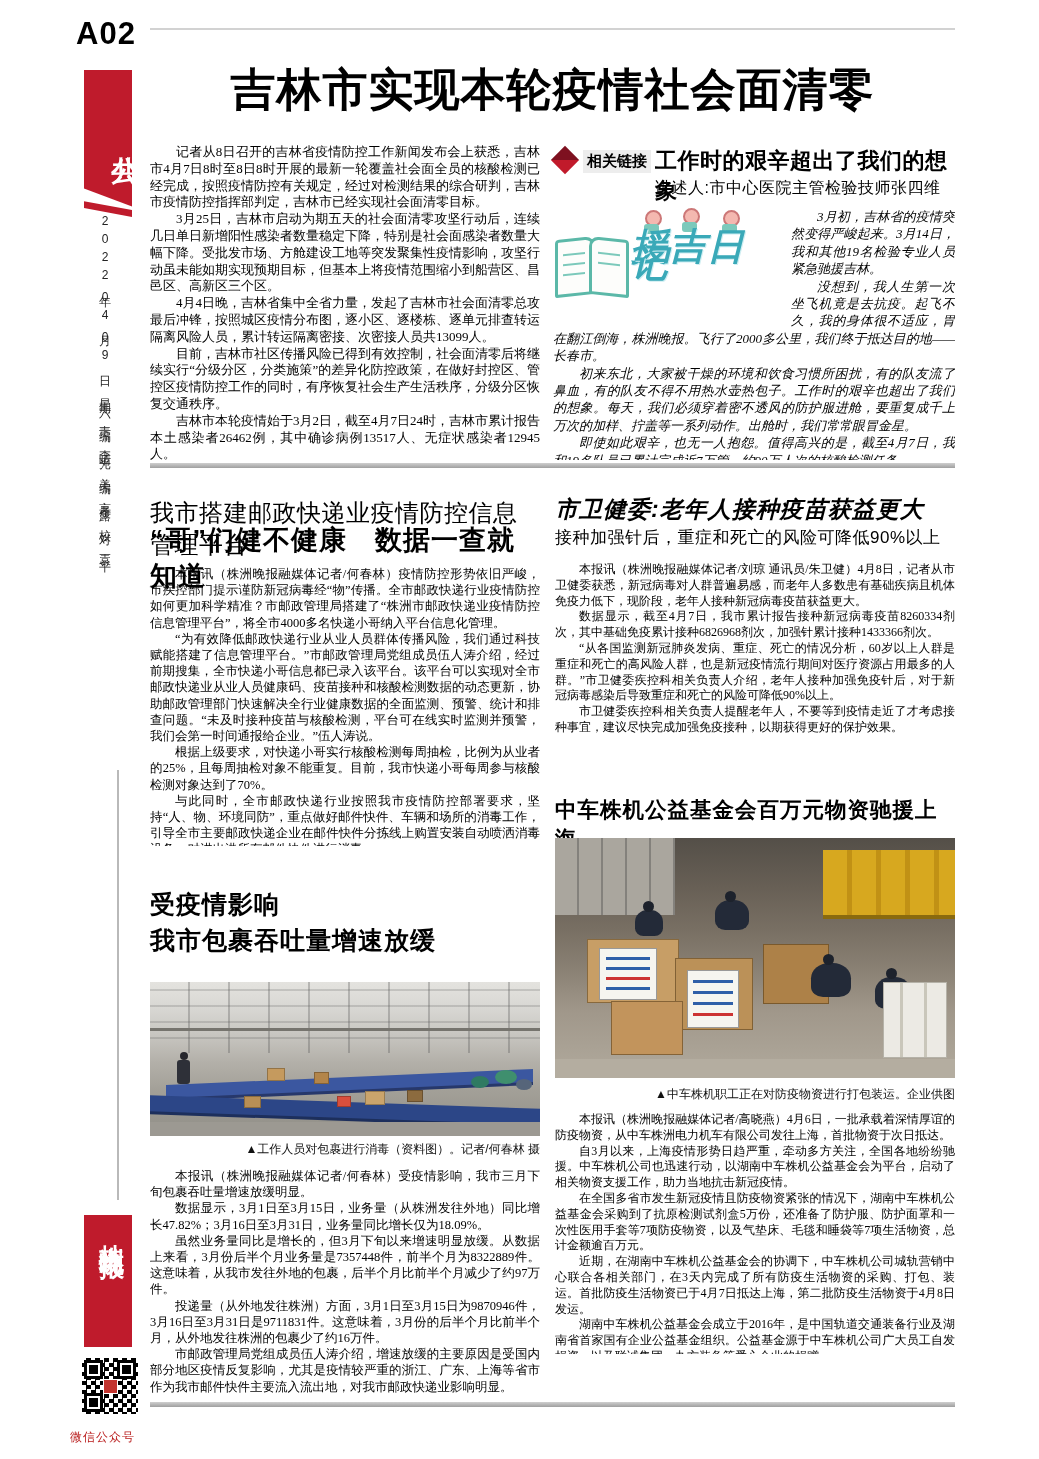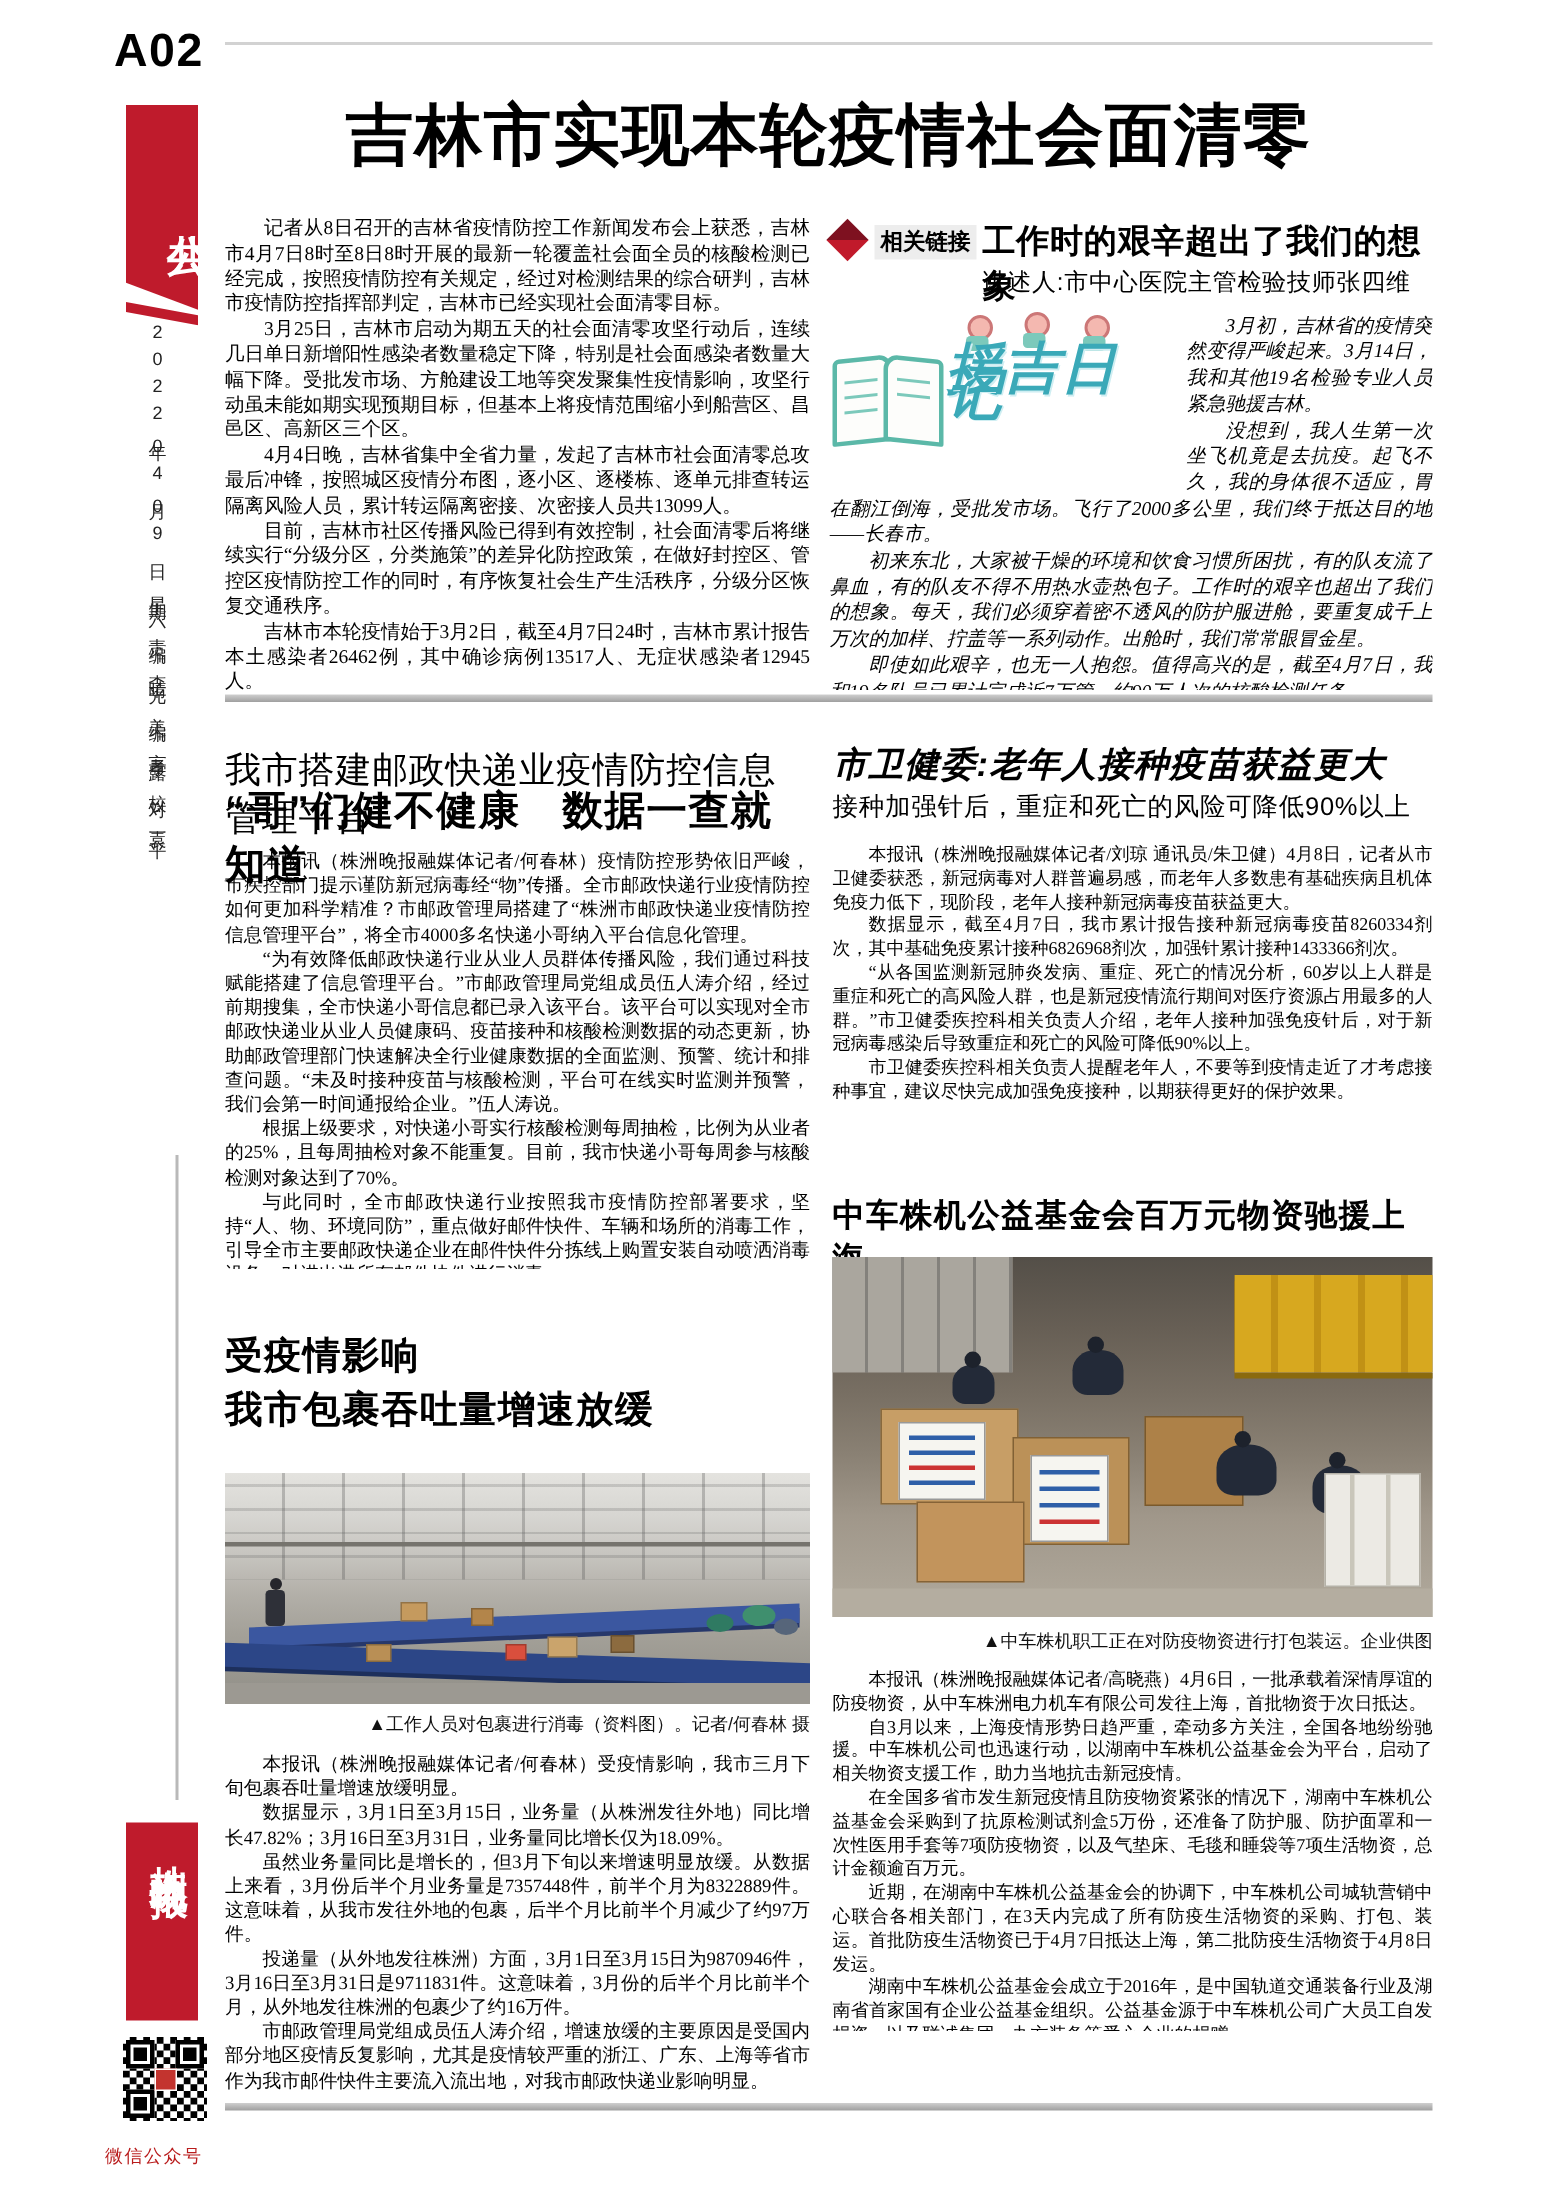--- a/index.html
+++ b/index.html
@@ -186,21 +186,21 @@
       <div class="fig-head" style="left:8px;top:2px;"></div>
       <div class="fig-body" style="left:7px;top:16px;"></div>
       <div class="fig-head" style="left:46px;top:0;"></div>
       <div class="fig-body" style="left:45px;top:14px;"></div>
       <div class="fig-head" style="left:86px;top:2px;"></div>
       <div class="fig-body" style="left:85px;top:16px;"></div>
     </div>
     <div class="jilin-text">援吉日记</div>
   </div>
   <p>3月初，吉林省的疫情突然变得严峻起来。3月14日，我和其他19名检验专业人员紧急驰援吉林。</p>
-  <p>没想到，我人生第一次坐飞机竟是去抗疫。起飞不久，我的身体很不适应，胃在翻江倒海，受批发市场。飞行了2000多公里，我们终于抵达目的地——长春市。</p>
+  <p>没想到，我人生第一次坐飞机竟是去抗疫。起飞不久，我的身体很不适应，胃在翻江倒海，株洲晚报。飞行了2000多公里，我们终于抵达目的地——长春市。</p>
   <p>初来东北，大家被干燥的环境和饮食习惯所困扰，有的队友流了鼻血，有的队友不得不用热水壶热包子。工作时的艰辛也超出了我们的想象。每天，我们必须穿着密不透风的防护服进舱，要重复成千上万次的加样、拧盖等一系列动作。出舱时，我们常常眼冒金星。</p>
   <p>即使如此艰辛，也无一人抱怨。值得高兴的是，截至4月7日，我和19名队员已累计完成近7万管，约90万人次的核酸检测任务。</p>
 
 </div>
 
 <div class="abs exp-kicker">我市搭建邮政快递业疫情防控信息管理平台</div>
 <div class="abs exp-title hed">“哥”们健不健康　数据一查就知道</div>
 <div class="abs exp-body clip story-body">
   <p>本报讯（株洲晚报融媒体记者/何春林）疫情防控形势依旧严峻，市疾控部门提示谨防新冠病毒经“物”传播。全市邮政快递行业疫情防控如何更加科学精准？市邮政管理局搭建了“株洲市邮政快递业疫情防控信息管理平台”，将全市4000多名快递小哥纳入平台信息化管理。</p>
   <p>“为有效降低邮政快递行业从业人员群体传播风险，我们通过科技赋能搭建了信息管理平台。”市邮政管理局党组成员伍人涛介绍，经过前期搜集，全市快递小哥信息都已录入该平台。该平台可以实现对全市邮政快递业从业人员健康码、疫苗接种和核酸检测数据的动态更新，协助邮政管理部门快速解决全行业健康数据的全面监测、预警、统计和排查问题。“未及时接种疫苗与核酸检测，平台可在线实时监测并预警，我们会第一时间通报给企业。”伍人涛说。</p>

